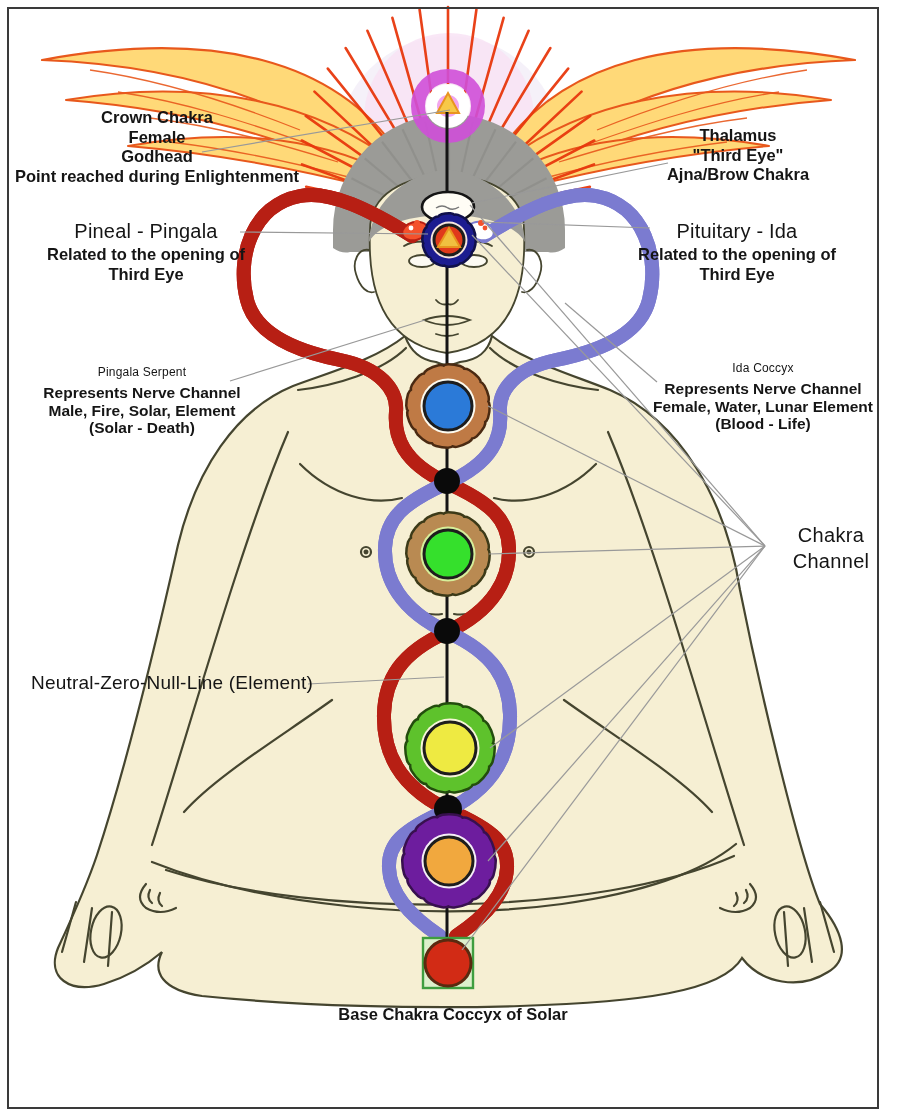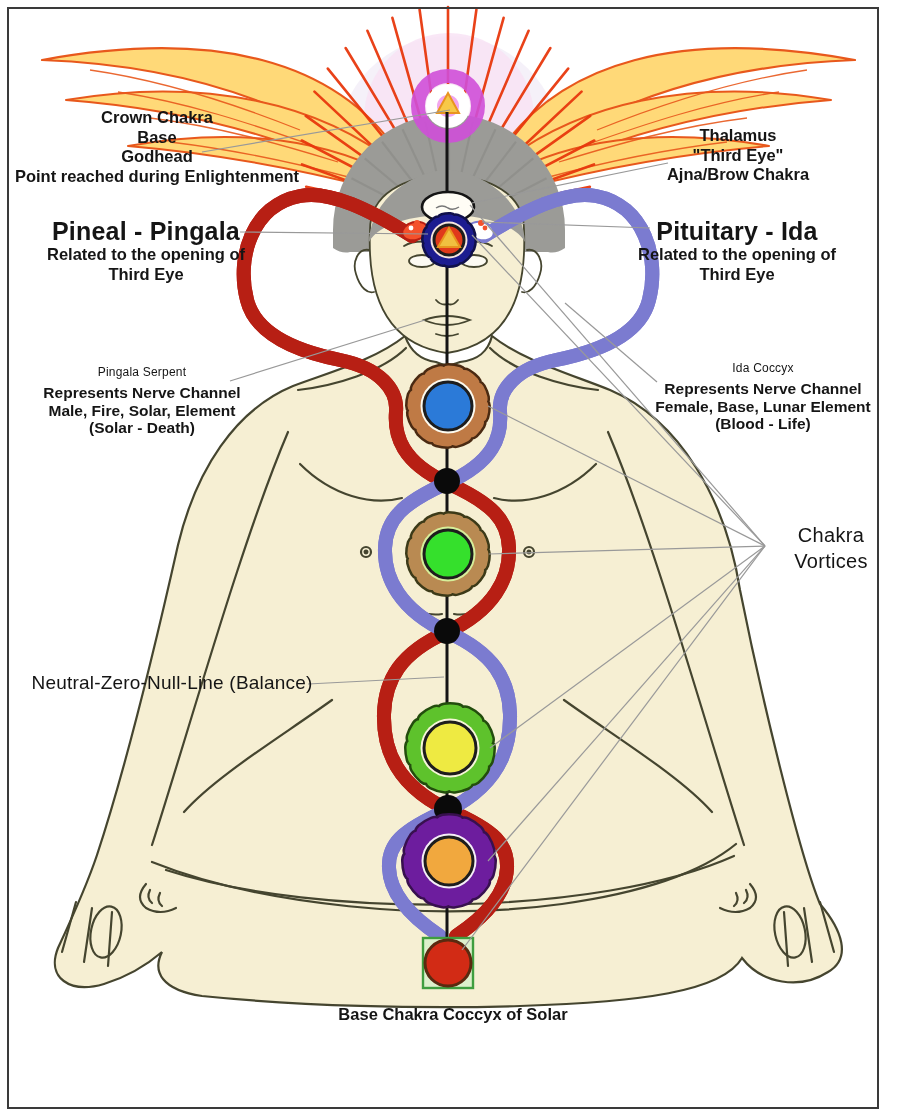--- a/index.html
+++ b/index.html
@@ -2,21 +2,21 @@
 <html><head>
 <meta charset="utf-8">
 <style>
   html,body{margin:0;padding:0;background:#ffffff;}
   #stage{position:relative;width:900px;height:1120px;background:#ffffff;overflow:hidden;
          font-family:"Liberation Sans",sans-serif;}
   svg{position:absolute;left:0;top:0;}
   .label{position:absolute;transform:translateX(-50%);text-align:center;color:#151515;white-space:nowrap;}
   .label span{display:block;}
   .b17{font-size:16.5px;line-height:19.5px;font-weight:700;}
-  .h22{font-size:25px;line-height:27px;font-weight:700;letter-spacing:.2px;}
+  .h22{font-size:20px;line-height:27px;font-weight:400;letter-spacing:.2px;}
   .h20{font-size:12px;line-height:24px;font-weight:400;letter-spacing:.2px;}
   .b15{font-size:15.5px;line-height:17.5px;font-weight:700;}
   .h19{font-size:19px;line-height:25px;font-weight:400;letter-spacing:.2px;}
   .v20{font-size:20px;line-height:26px;font-weight:400;letter-spacing:.3px;margin-left:28px;}
 </style>
 </head>
 <body>
 
 <div id="stage">
 
@@ -250,21 +250,21 @@
       <line x1="765" y1="546" x2="488" y2="861"></line>
       <line x1="765" y1="546" x2="462" y2="950"></line>
     </g>
   </g>
 
   <rect x="8" y="8" width="870" height="1100" fill="none" stroke-width="2" stroke="#3a3a3a"></rect>
 </svg>
 
 <div class="label" style="left:157px;top:108px">
   <span class="b17">Crown Chakra</span>
-  <span class="b17">Base</span>
+  <span class="b17">Female</span>
   <span class="b17">Godhead</span>
   <span class="b17">Point reached during Enlightenment</span>
 </div>
 
 <div class="label" style="left:738px;top:126px">
   <span class="b17">Thalamus</span>
   <span class="b17">"Third Eye"</span>
   <span class="b17">Ajna/Brow Chakra</span>
 </div>
 
@@ -283,30 +283,30 @@
 <div class="label" style="left:142px;top:360px">
   <span class="h20">Pingala Serpent</span>
   <span class="b15">Represents Nerve Channel</span>
   <span class="b15">Male, Fire, Solar, Element</span>
   <span class="b15">(Solar - Death)</span>
 </div>
 
 <div class="label" style="left:763px;top:356px">
   <span class="h20">Ida Coccyx</span>
   <span class="b15">Represents Nerve Channel</span>
-  <span class="b15">Female, Base, Lunar Element</span>
+  <span class="b15">Female, Water, Lunar Element</span>
   <span class="b15">(Blood - Life)</span>
 </div>
 
 <div class="label" style="left:817px;top:522px">
   <span class="v20">Chakra</span>
-  <span class="v20">Vortices</span>
+  <span class="v20">Channel</span>
 </div>
 
 <div class="label" style="left:172px;top:670px">
-  <span class="h19">Neutral-Zero-Null-Line (Balance)</span>
+  <span class="h19">Neutral-Zero-Null-Line (Element)</span>
 </div>
 
 <div class="label" style="left:453px;top:1005px">
   <span class="b17">Base Chakra Coccyx of Solar</span>
 </div>
 
 </div>
 
 </body></html>

